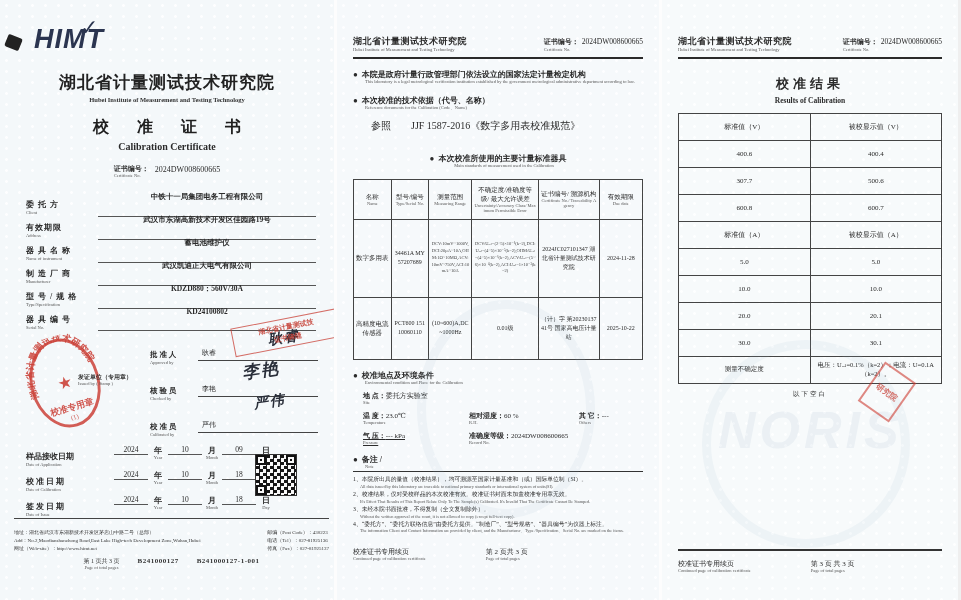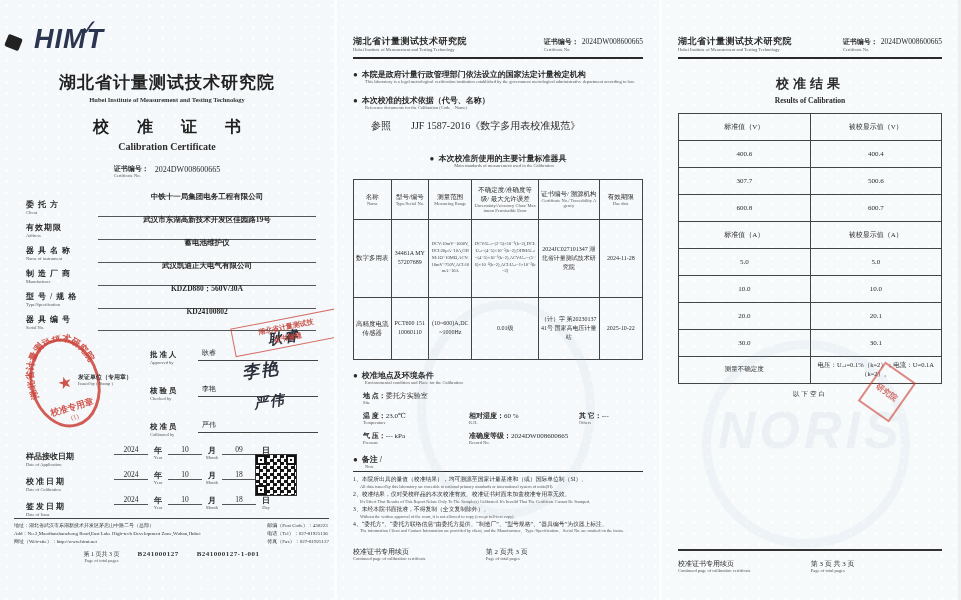--- a/index.html
+++ b/index.html
@@ -46,21 +46,21 @@
   .drow .dlab{width:88px;}
   .drow .dlab .zh{font-size:8px;font-weight:bold;}
   .dnum{width:34px;text-align:center;font-size:7.5px;border-bottom:1px solid #555;}
   .dunit{width:20px;text-align:center;}
   .dunit .zh{font-size:8px;font-weight:bold;display:block;}
   .qr{position:absolute;right:38px;top:455px;width:40px;height:40px;
       background:repeating-conic-gradient(#161616 0% 25%,#f8f8f8 0% 50%) 0 0/7px 7px;outline:1px solid #333;}
   .qr .fp{position:absolute;width:10px;height:10px;border:2px solid #111;background:#f8f8f8;box-sizing:border-box;}
   .qr .fp::after{content:"";position:absolute;left:2px;top:2px;width:2px;height:2px;background:#111;}
   .fp.a{left:0;top:0;} .fp.b{right:0;top:0;} .fp.c{left:0;bottom:0;}
-  .p1footer{position:absolute;left:14px;right:5px;top:518px;border-top:1px solid #444;padding-top:3px;font-size:5px;color:#333;}
+  .p1footer{position:absolute;left:14px;right:5px;top:518px;border-top:1px solid #444;padding-top:10px;font-size:5px;color:#333;}
   .p1f-top{display:flex;justify-content:space-between;}
   .p1f-left div,.p1f-right div{line-height:1.6;}
   .p1f-right{text-align:left;}
   .p1f-page{display:flex;justify-content:center;gap:18px;margin-top:4px;align-items:flex-start;}
   .p1f-page .pg{text-align:center;font-size:6px;}
   .p1f-page .docno{font-size:7px;font-weight:bold;letter-spacing:.5px;}
   
   .chdr{display:flex;justify-content:space-between;align-items:flex-end;margin:30px 16px 0;padding-bottom:4px;border-bottom:2.5px solid #2a2a2a;}
   .chdr .hl .zh{font-size:9px;font-weight:bold;letter-spacing:.5px;}
   .chdr .hr{text-align:left;}
@@ -371,21 +371,21 @@
     </div>
     <div class="envrow">
       <span class="cell"><span class="bold">地 点：</span><span>委托方实验室</span><span class="en">Site</span></span>
     </div>
     <div class="envrow">
       <span class="cell" style="width:92px;"><span class="bold">温 度：</span><span>23.0℃</span><span class="en">Temperature</span></span>
       <span class="cell" style="width:96px;"><span class="bold">相对湿度：</span><span>60 %</span><span class="en">R.H.</span></span>
       <span class="cell"><span class="bold">其 它：</span><span>---</span><span class="en">Others</span></span>
     </div>
     <div class="envrow">
-      <span class="cell" style="width:92px;"><span class="bold">气 压：</span><span>--- kPa</span><span class="en">Pressure</span></span>
+      <span class="cell" style="width:92px;text-decoration:underline;"><span class="bold">气 压：</span><span>--- kPa</span><span class="en">Pressure</span></span>
       <span class="cell"><span class="bold">准确度等级：</span><span>2024DW008600665</span><span class="en">Record No.</span></span>
     </div>
   </div>
 
   <div class="bullet" style="margin-top:8px;">
     <span class="dot">●</span><span>备注 /</span>
     <span class="en sub">Note</span>
   </div>
   <div class="noteline"></div>
   <div class="notes">

